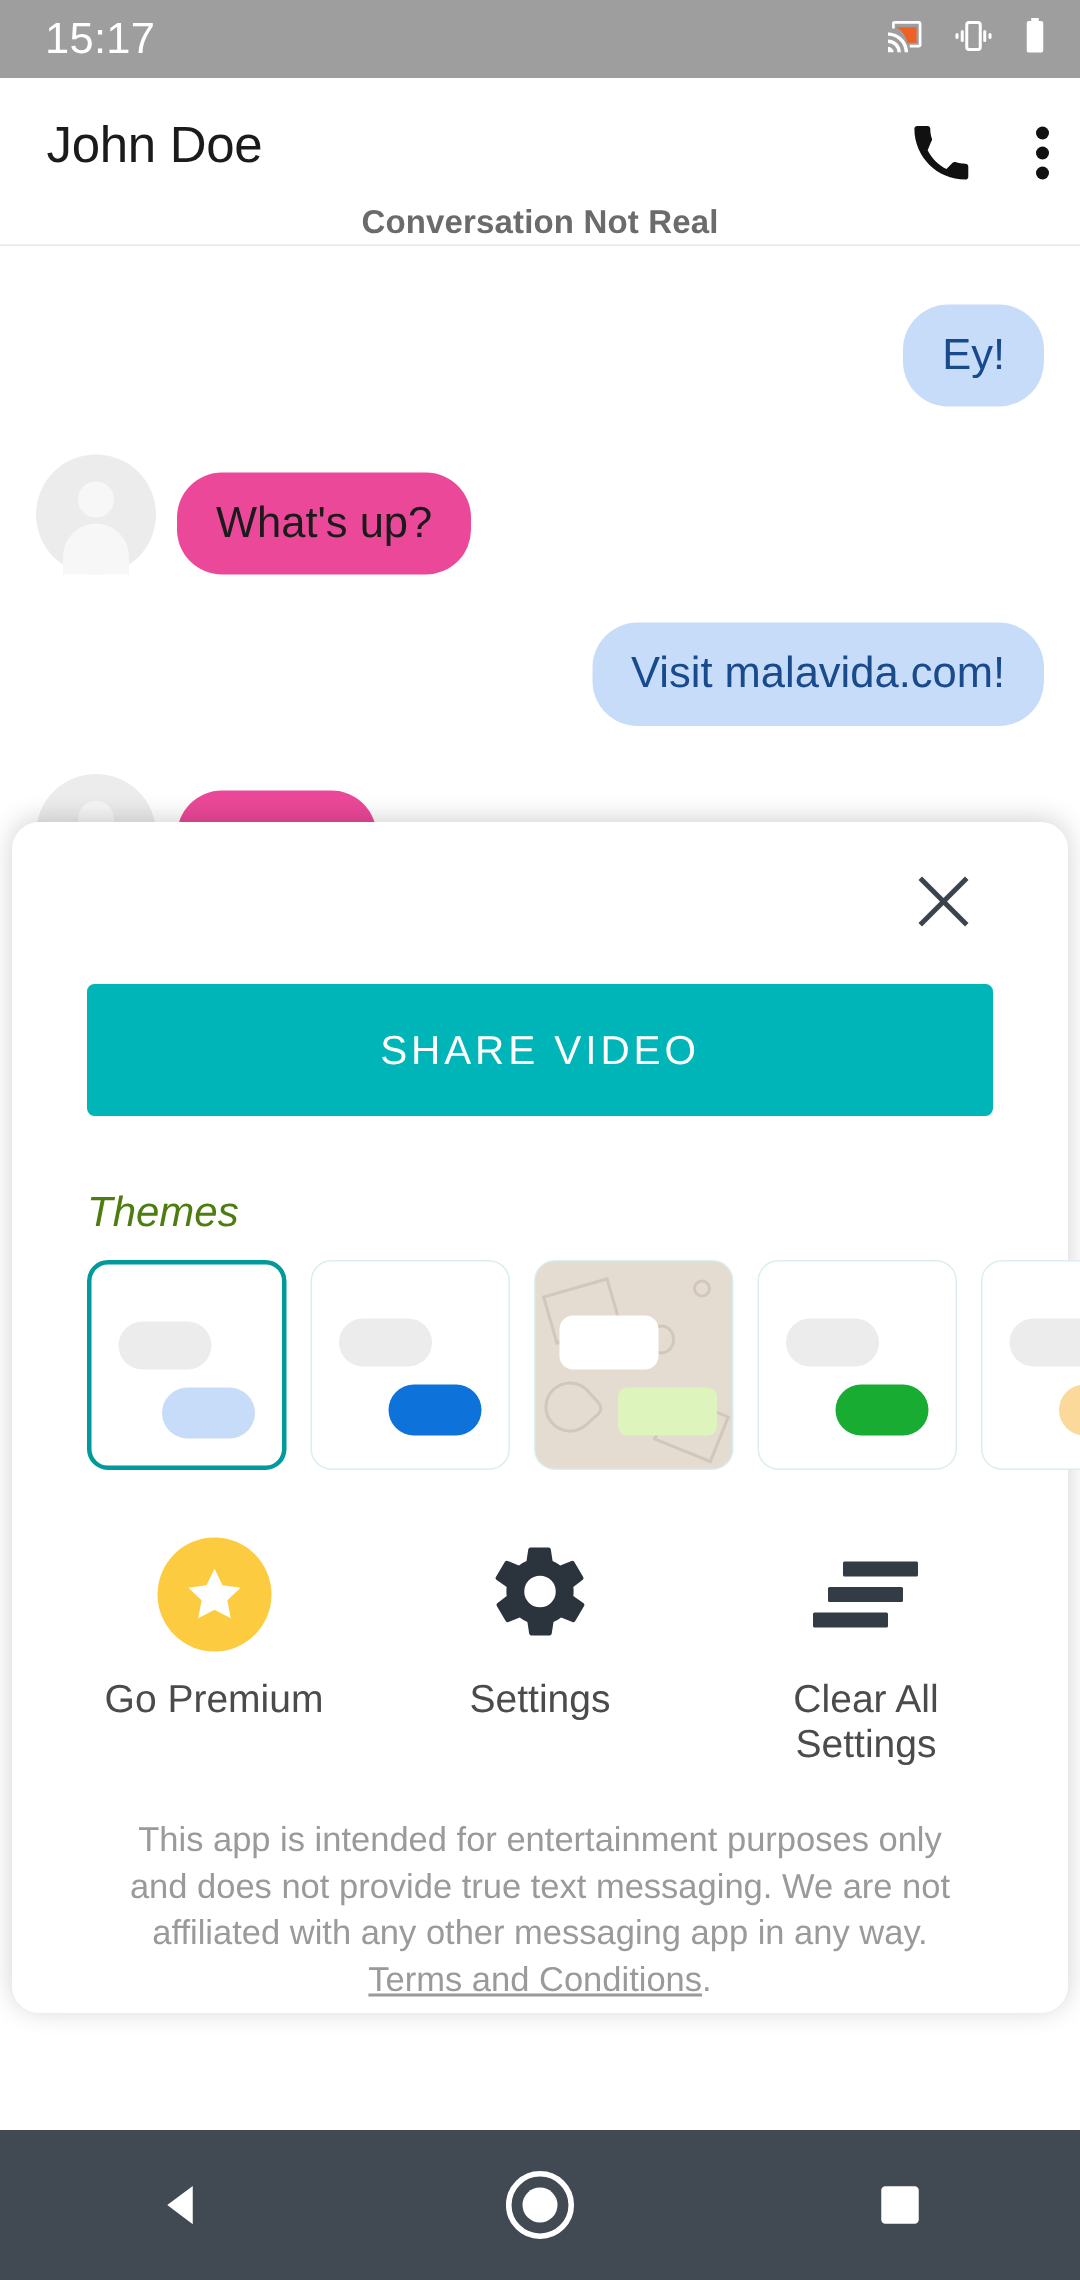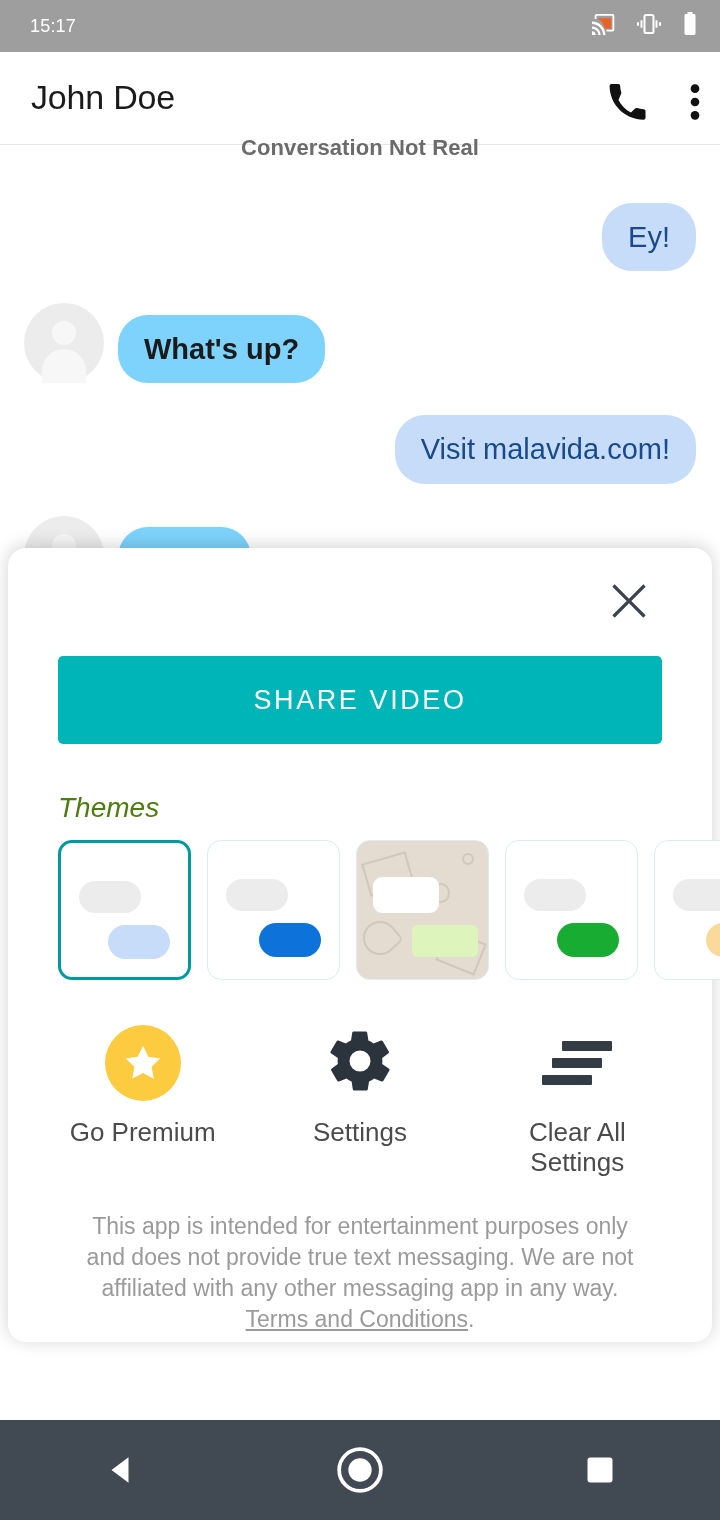--- a/index.html
+++ b/index.html
@@ -19,32 +19,32 @@
   
   #status-bar {
     position: absolute; top: 0; left: 0;
     width: 720px; height: 52px;
     background: #9e9e9e;
     display: flex; align-items: center;
     padding: 0 22px 0 30px;
   }
   #status-time {
     color: #ffffff;
-    font-size: 18px;
+    font-size: 29px;
     letter-spacing: 0.2px;
   }
   #status-icons {
     margin-left: auto;
     display: flex; align-items: center; gap: 19px;
   }
 
   
   #app-bar {
     position: absolute; top: 52px; left: 0;
-    width: 720px; height: 93px;
+    width: 720px; height: 112px;
     background: #ffffff;
     border-bottom: 1px solid #e6e6e6;
   }
   #contact-name {
     position: absolute; left: 31px; top: 26px;
     font-size: 34px; color: #1b1b1b; font-weight: 400;
     letter-spacing: -0.2px;
   }
   #app-bar-actions {
     position: absolute; right: 20px; top: 30px;
@@ -86,21 +86,21 @@
     background: #f7f7f7;
   }
   .bubble {
     padding: 16px 26px;
     border-radius: 30px;
     font-size: 29px;
     max-width: 560px;
     line-height: 1.25;
   }
   .bubble.out { background: #c7dcf8; color: #184a8c; }
-  .bubble.in  { background: #7dd3fc; color: #1b1b1b; font-weight: bold; }
+  .bubble.in  { background: #ec4899; color: #1b1b1b; }
 
   
   #sheet {
     position: absolute; left: 8px; top: 548px;
     width: 704px; height: 794px;
     background: #ffffff;
     border-radius: 18px;
     box-shadow: 0 -2px 18px rgba(0,0,0,0.18);
     padding: 0 50px;
   }

